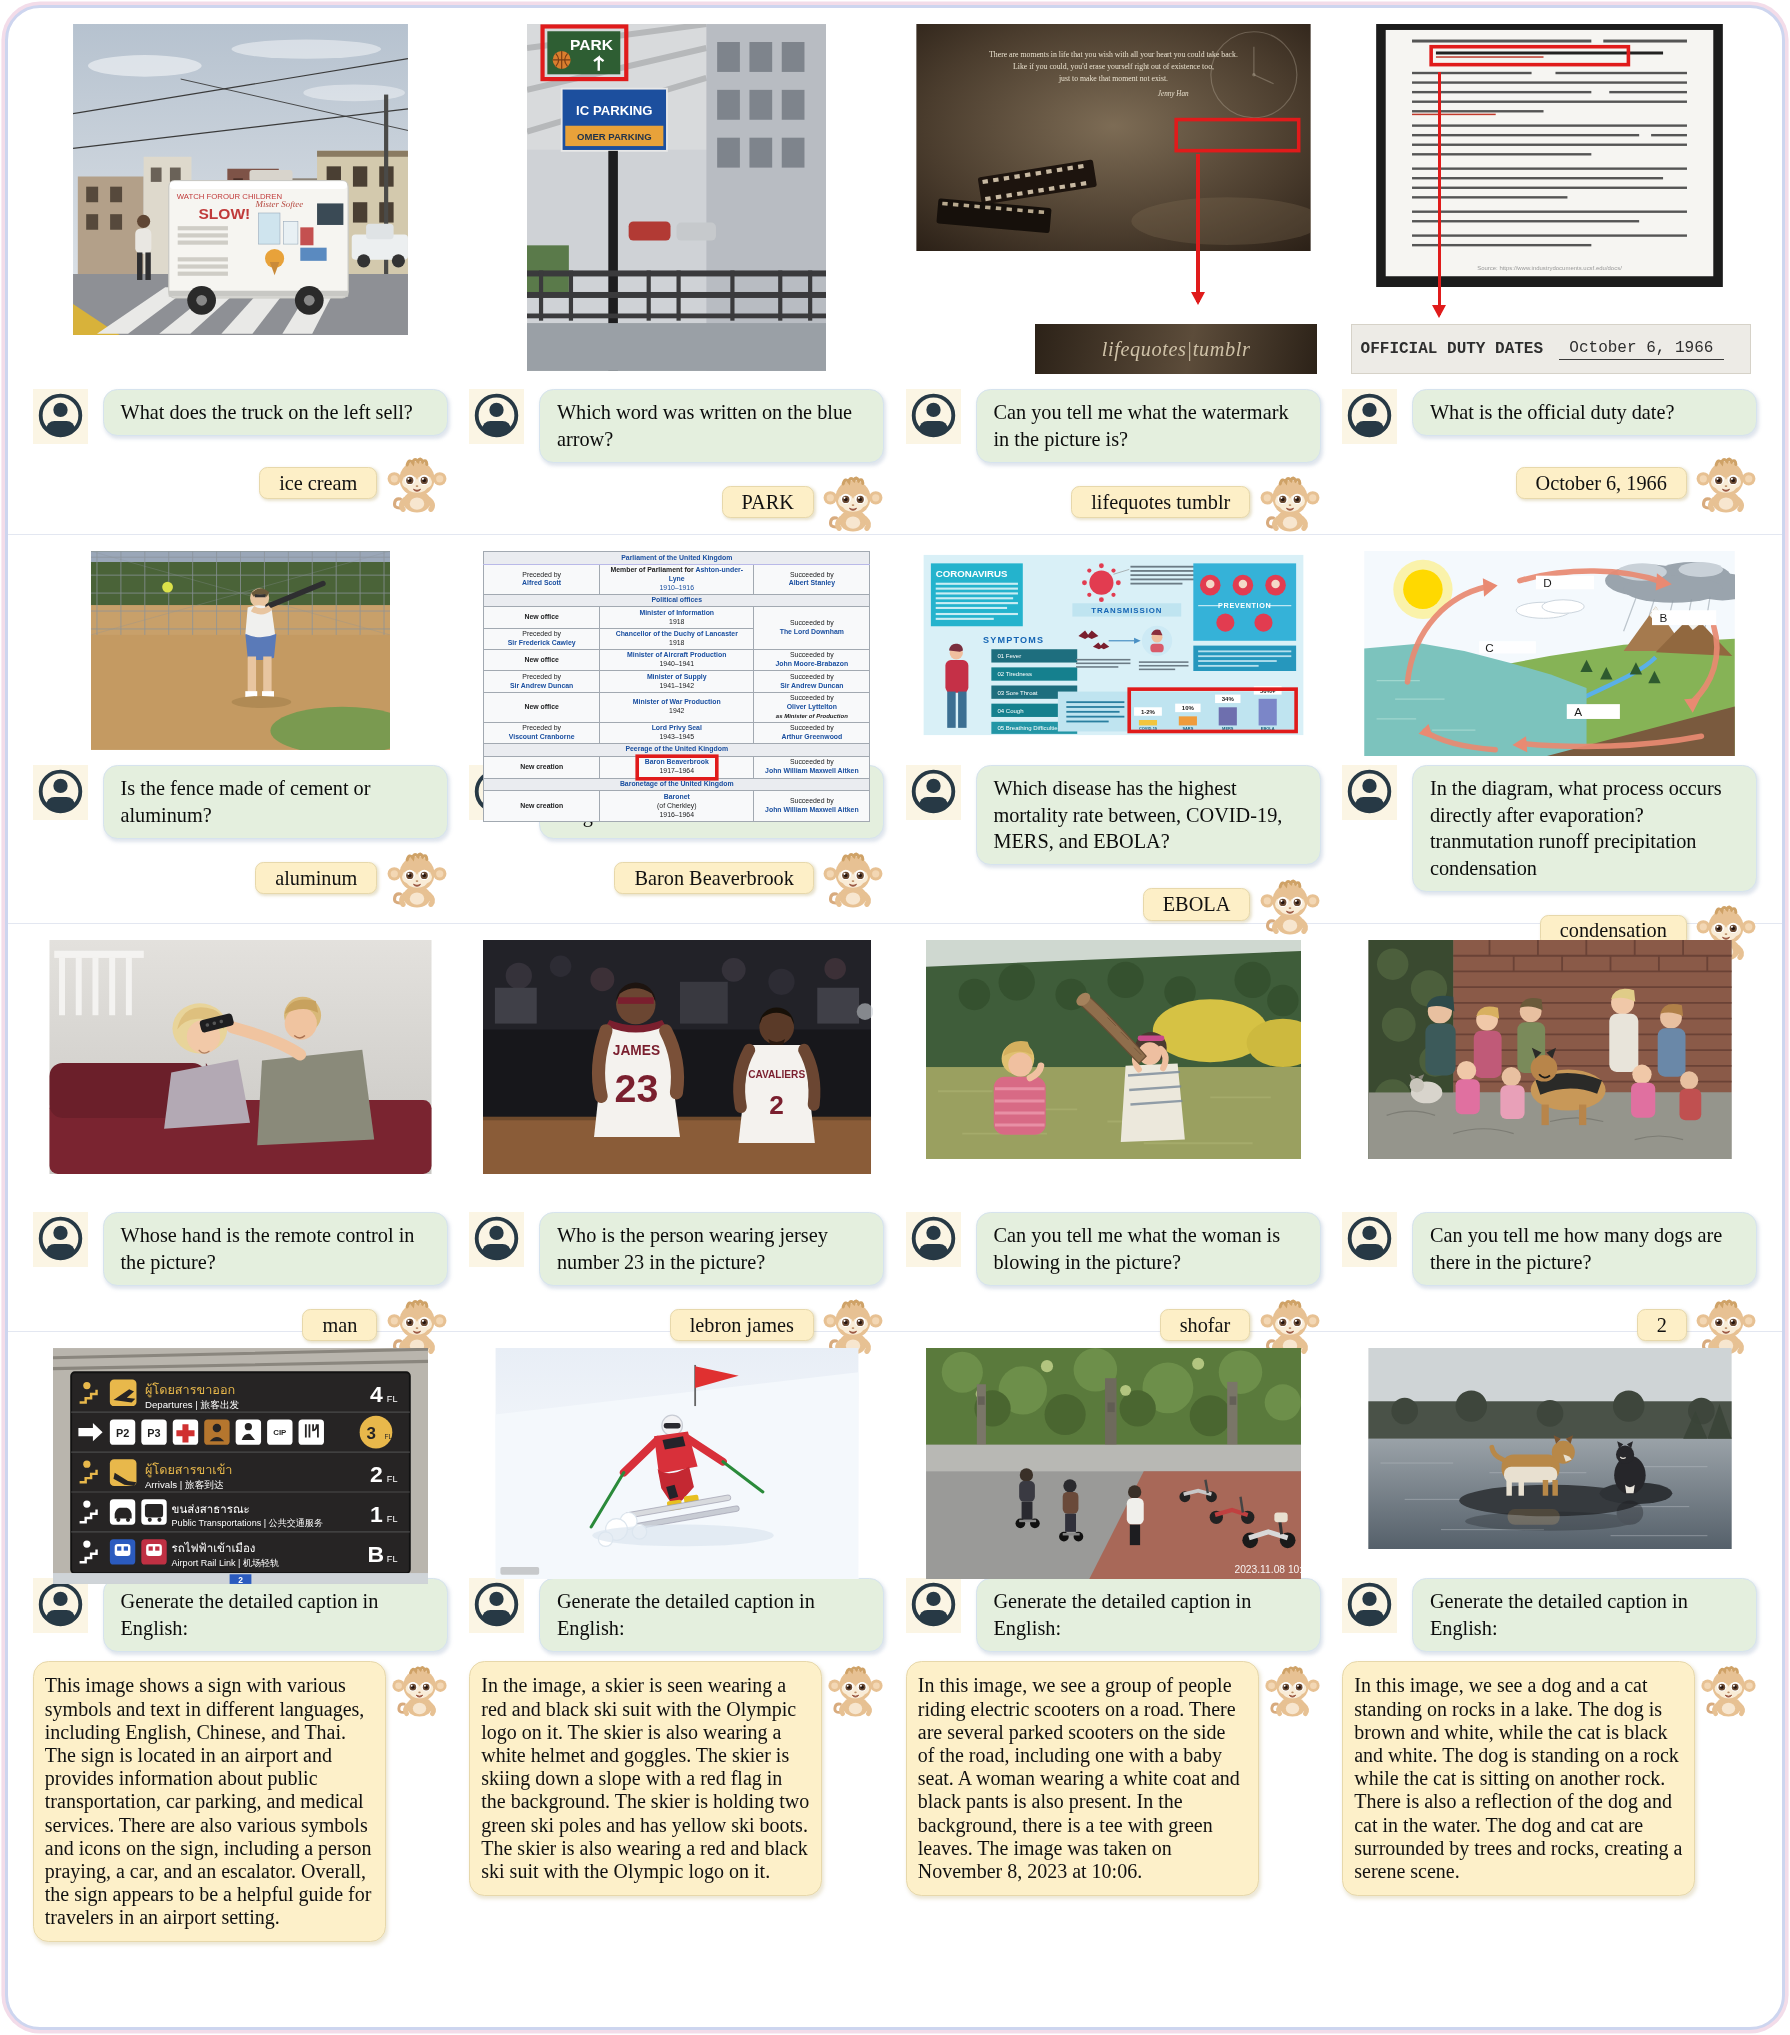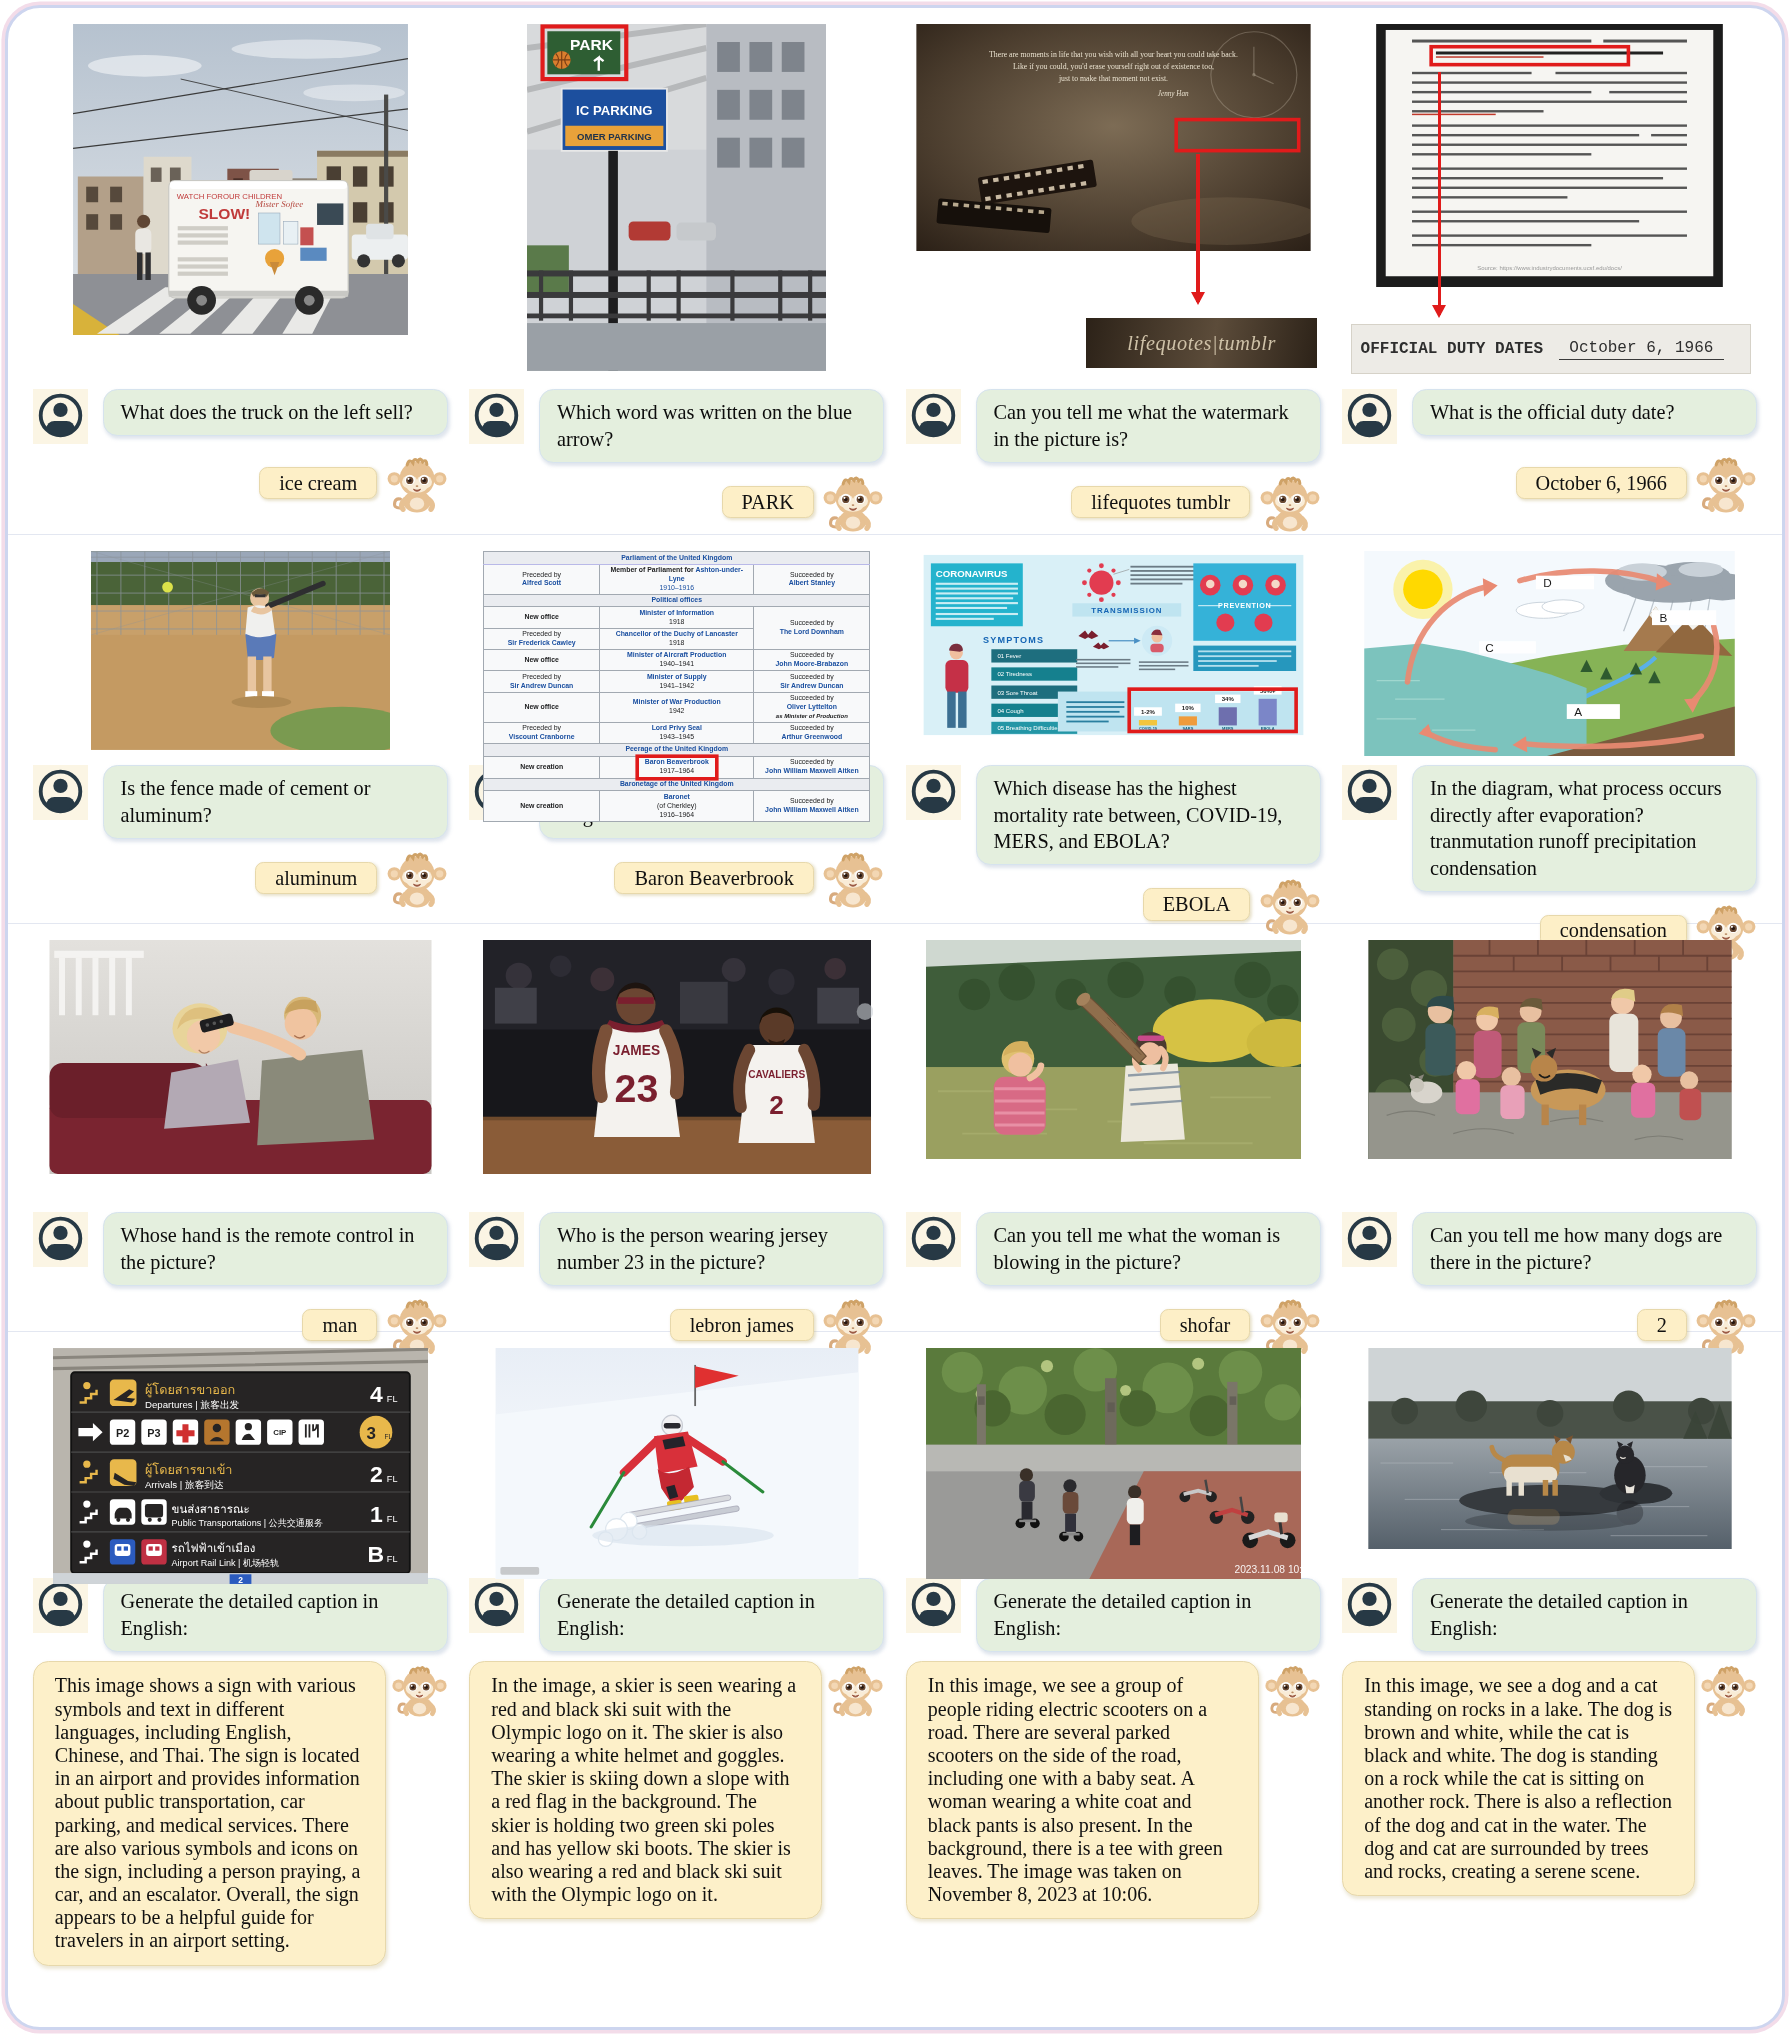--- a/index.html
+++ b/index.html
@@ -15,38 +15,38 @@
   .img-area > svg{display:block;}
   .qrow{display:flex;gap:15px;align-items:flex-start;margin-top:14.4px;}
   .avatar{width:55px;height:55px;flex:0 0 auto;}
   .q-bubble{flex:1;background:#e4efde;border:1.2px solid #d6e3ee;border-radius:14.4px;padding:9.6px 16.7px;
             font-size:20.3px;line-height:1.3;color:#0c0c0c;box-shadow:1.8px 2.4px 3.6px rgba(140,160,190,.28);}
   .arow{display:flex;justify-content:flex-end;align-items:center;gap:8.4px;margin-top:8.4px;}
   .a-bubble{background:#fdefc7;border:1.2px solid #e7d8ab;border-radius:8.4px;padding:3.6px 19px;
             font-size:20.3px;color:#111;box-shadow:1.2px 1.8px 3px rgba(180,160,90,.3);}
   .monkey{width:62px;height:62px;flex:0 0 auto;}
   .cap-row{display:flex;align-items:flex-start;gap:4.8px;margin-top:9.6px;}
-  .cap-bubble{flex:1;background:#fdf0c9;border:1.2px solid #e7d8ab;border-radius:15.5px;padding:12px 21px;
+  .cap-bubble{flex:1;background:#fdf0c9;border:1.2px solid #e7d8ab;border-radius:15.5px;padding:12px 11px;
               font-size:20px;line-height:1.16;color:#111;box-shadow:1.8px 2.4px 3.6px rgba(180,160,90,.25);}
   .monkey.small{width:57px;height:57px;}
   
   .wikitable{border-collapse:collapse;background:#f8f9fa;width:387px;
              font-family:"Liberation Sans","DejaVu Sans",sans-serif;font-size:6.9px;line-height:1.3;color:#202122;}
   .wikitable td,.wikitable th{border:0.6px solid #a2a9b1;padding:1.2px 3.6px;text-align:center;vertical-align:middle;}
   .wikitable th{background:#eaecf0;color:#1a4fa0;}
   .wikitable .c1{width:30%;} .wikitable .c2{width:40%;} .wikitable .c3{width:30%;}
   .wl{color:#1a4fa0;font-weight:bold;} .plainb{font-weight:bold;color:#202122;}
   .note{font-style:italic;font-size:6px;font-weight:bold;color:#202122;}
   .lavline th{border-bottom:1.2px solid #b9b9e8;}
   .rb{box-shadow:0 0 0 3.6px #e01b1b;display:inline-block;padding:0.6px 6px;}
   
   .v-arrow{position:absolute;width:3.6px;background:#e01b1b;z-index:5;}
   .v-arrow::after{content:"";position:absolute;bottom:-9.6px;left:-5.4px;border:7.2px solid transparent;border-top:13px solid #e01b1b;}
   .zoom-strip{position:absolute;z-index:4;display:flex;align-items:center;justify-content:center;}
-  .strip-quote{right:3.6px;bottom:6px;width:231px;height:50px;background:linear-gradient(100deg,#2c2218,#5c4c3a 55%,#2c2218);margin-left:23px;}
+  .strip-quote{right:3.6px;bottom:0;width:282px;height:50px;background:linear-gradient(100deg,#2c2218,#5c4c3a 55%,#2c2218);margin-left:23px;}
   .strip-quote span{font-size:20.3px;color:#cfc2a8;font-style:italic;letter-spacing:0.6px;}
   .strip-doc{left:9px;right:6px;bottom:0;height:48px;background:#edebe6;border:0.6px solid #d6d2c8;
              font-family:"Liberation Mono","DejaVu Sans Mono",monospace;color:#2e2e2e;justify-content:flex-start;padding-left:8.4px;}
   .strip-doc .lbl{font-size:16px;font-weight:bold;}
   .strip-doc .dt{font-size:16px;margin-left:15.5px;border-bottom:1.8px solid #3a3a3a;padding:0 10.8px 1.2px;}
 </style>
 </head>
 <body>
 
 <svg width="0" height="0" style="position:absolute">

